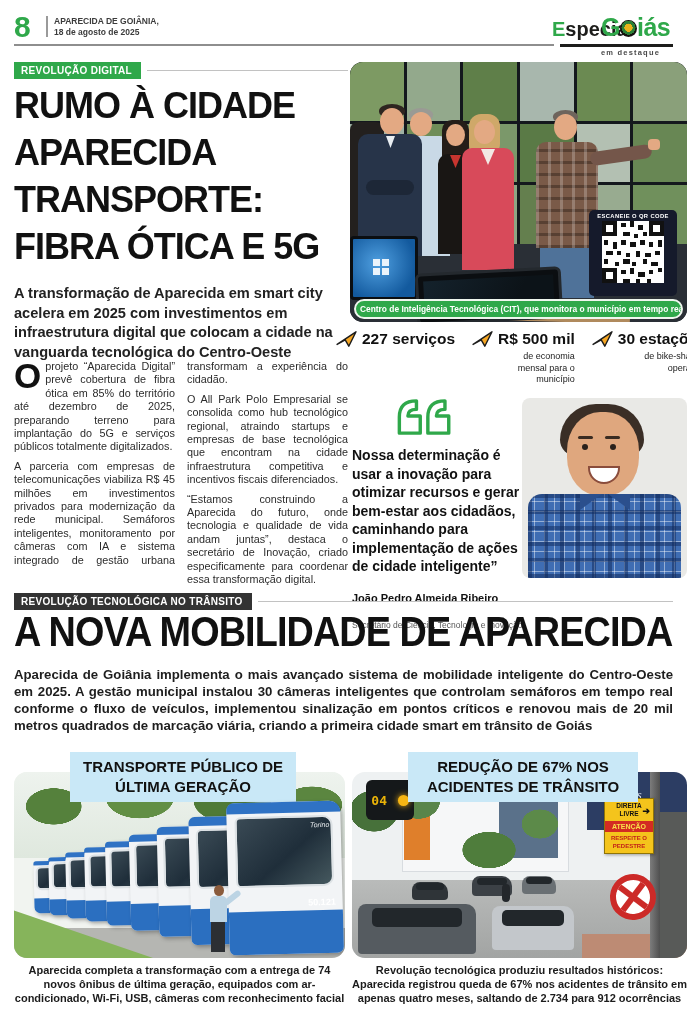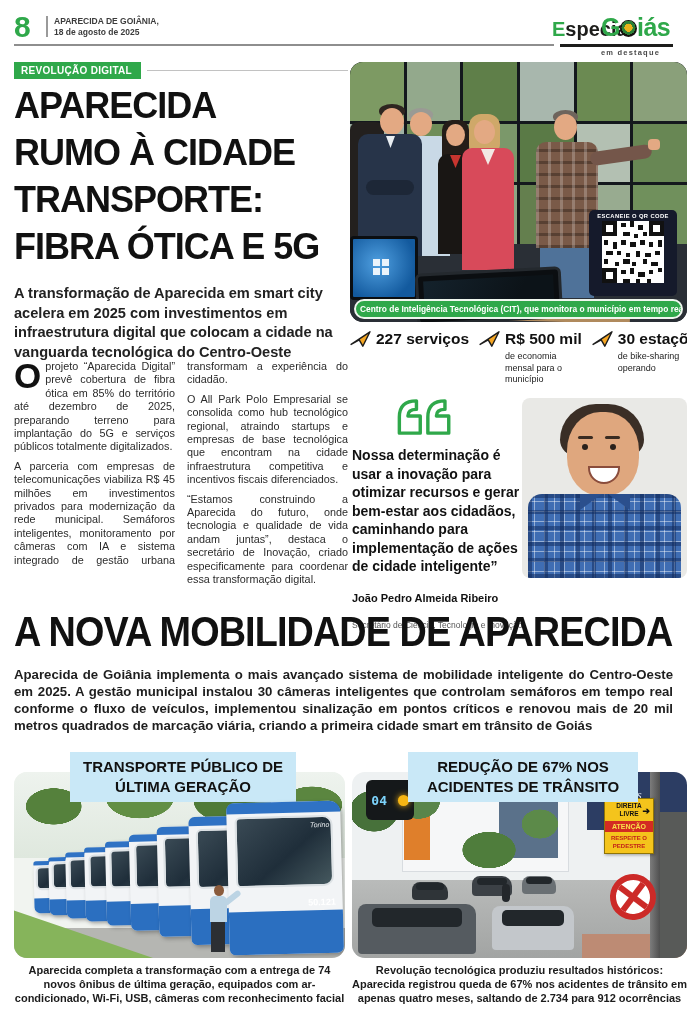--- a/index.html
+++ b/index.html
@@ -50,21 +50,21 @@
   .tor{position:absolute;border-radius:10px 10px 0 0;}
   .pill{position:absolute;left:4px;right:4px;bottom:3px;z-index:8;background:#2fa84a;color:#fff;
         border:2px solid #eef6ee;border-radius:12px;font-size:8.4px;font-weight:700;text-align:center;
         padding:3px 4px;white-space:nowrap;overflow:hidden;}
   .qrpanel{position:absolute;right:10px;bottom:26px;width:88px;height:86px;background:#151a2b;
            border-radius:5px;z-index:7;padding:3px 4px;box-sizing:border-box;text-align:center;}
   .qrlabel{color:#fff;font-size:5.8px;font-weight:700;letter-spacing:.4px;margin-bottom:2px;}
   .qrsvg{background:#fff;display:block;margin:0 auto;}
 
   
-  .stats{left:350px;top:330px;width:337px;display:flex;gap:10px;}
+  .stats{left:336px;top:330px;width:337px;display:flex;gap:17px;text-align:right;}
   .stat{flex:1;}
   .stat-top{display:flex;align-items:center;gap:4px;}
   .stat-val{font-size:15.5px;font-weight:800;color:#111;white-space:nowrap;}
   .stat-desc{font-size:9px;line-height:11.5px;color:#222;margin:3px 0 0 26px;}
 
   
   .quote-block{left:352px;top:398px;width:170px;}
   .qmark{margin-left:44px;}
   .qtext{font-size:14px;line-height:18.5px;font-weight:800;color:#111;margin-top:6px;}
   .qauthor{font-size:11px;font-weight:800;margin-top:16px;color:#111;}
@@ -116,21 +116,21 @@
              box-shadow:1px 1px 3px rgba(0,0,0,.35);}
   .sp-top{background:#f4c41c;color:#111;font-weight:800;font-size:6.5px;line-height:8px;text-align:center;padding:3px 2px;position:relative;}
   .sp-band{background:#d32b23;color:#f9e04a;font-weight:800;font-size:7px;text-align:center;padding:2px 0;}
   .sp-bot{background:#f4c41c;color:#c21f18;font-weight:800;font-size:6px;line-height:7.5px;text-align:center;padding:3px 2px;}
   .sp-arrow{position:absolute;right:3px;top:8px;font-size:9px;color:#111;}
   .roundsign{position:absolute;left:258px;top:102px;width:34px;height:34px;border-radius:50%;
              background:#fff;border:6px solid #cc2a28;transform:rotate(-8deg);z-index:4;overflow:hidden;}
   .roundsign i{position:absolute;left:-4px;top:14px;width:42px;height:6px;background:#cc2a28;}
   .tl{position:absolute;left:14px;top:8px;width:48px;height:40px;background:#15181a;border-radius:6px;z-index:4;
       display:flex;align-items:center;justify-content:space-around;}
-  .tl-count{font-family:"DejaVu Sans Mono",monospace;font-weight:700;font-size:13px;color:#7dd3fc;}
+  .tl-count{font-family:"DejaVu Sans Mono",monospace;font-weight:700;font-size:13px;color:#eab308;}
   .tl-lamp{width:11px;height:11px;border-radius:50%;background:#f7b614;box-shadow:0 0 6px #f7b614;}
 </style>
 </head>
 <body>
 
 <div class="page">
 
   <div class="abs pageno">8</div>
   <div class="abs edition">
     <div>APARECIDA DE GOIÂNIA,</div>
@@ -141,22 +141,22 @@
   <div class="abs goias"><span>G</span><span class="goias-globe"></span><span>iás</span></div>
   <div class="abs logo-rule"></div>
   <div class="abs tagline">em destaque</div>
 
   <div class="abs tagrow" style="left:14px;top:62px;width:334px;">
     <span class="tag green">REVOLUÇÃO DIGITAL</span>
     <span class="tagline-rule"></span>
   </div>
 
   <div class="abs headline1">
+    <div>RUMO À CIDADE</div>
     <div>APARECIDA</div>
-    <div>RUMO À CIDADE</div>
     <div>TRANSPORTE:</div>
     <div>FIBRA ÓTICA E 5G</div>
   </div>
 
   <div class="abs lead1">A transformação de Aparecida em smart city acelera em 2025 com investimentos em infraestrutura digital que colocam a cidade na vanguarda tecnológica do Centro-Oeste</div>
 
   <div class="abs body1">
     <p><span class="dropcap">O</span><span>projeto “Aparecida Digital” prevê cobertura de fibra ótica em 85% do território até dezembro de 2025, preparando terreno para implantação do 5G e serviços públicos totalmente digitalizados.</span></p>
     <p>A parceria com empresas de telecomunicações viabiliza R$ 45 milhões em investimentos privados para modernização da rede municipal. Semáforos inteligentes, monitoramento por câmeras com IA e sistema integrado de gestão urbana transformam a experiência do cidadão.</p>
     <p>O All Park Polo Empresarial se consolida como hub tecnológico regional, atraindo startups e empresas de base tecnológica que encontram na cidade infraestrutura competitiva e incentivos fiscais diferenciados.</p>
@@ -336,20 +336,24 @@
         background-color:#3f6db3;
         background-image:repeating-linear-gradient(0deg,rgba(15,40,90,.5) 0 4px,transparent 4px 16px),
                          repeating-linear-gradient(90deg,rgba(15,40,90,.5) 0 4px,transparent 4px 16px),
                          repeating-linear-gradient(0deg,rgba(255,255,255,.45) 6px 7px,transparent 7px 16px),
                          repeating-linear-gradient(90deg,rgba(255,255,255,.45) 6px 7px,transparent 7px 16px);">
       <div style="position:absolute;left:52px;top:0;width:22px;height:16px;background:#2b4f8d;clip-path:polygon(0 0,100% 0,0 100%);"></div>
       <div style="position:absolute;left:80px;top:0;width:22px;height:16px;background:#2b4f8d;clip-path:polygon(0 0,100% 0,100% 100%);"></div>
     </div>
   </div>
 
+  <div class="abs tagrow" style="left:14px;top:593px;width:659px;">
+    <span class="tag dark">REVOLUÇÃO TECNOLÓGICA NO TRÂNSITO</span>
+    <span class="tagline-rule"></span>
+  </div>
 
   <div class="abs headline2">A NOVA MOBILIDADE DE APARECIDA</div>
   <div class="abs lead2">Aparecida de Goiânia implementa o mais avançado sistema de mobilidade inteligente do Centro-Oeste em 2025. A gestão municipal instalou 30 câmeras inteligentes que controlam semáforos em tempo real conforme o fluxo de veículos, implementou sinalização em pontos críticos e renovou mais de 20 mil metros quadrados de marcação viária, criando a primeira cidade smart em trânsito de Goiás</div>
 
   <div class="abs plate" style="left:70px;top:752px;width:226px;">TRANSPORTE PÚBLICO DE ÚLTIMA GERAÇÃO</div>
   <div class="abs plate" style="left:408px;top:752px;width:230px;">REDUÇÃO DE 67% NOS ACIDENTES DE TRÂNSITO</div>
 
   <div class="abs photo busphoto">
     <div class="trees"></div>
     <div class="road"></div>

